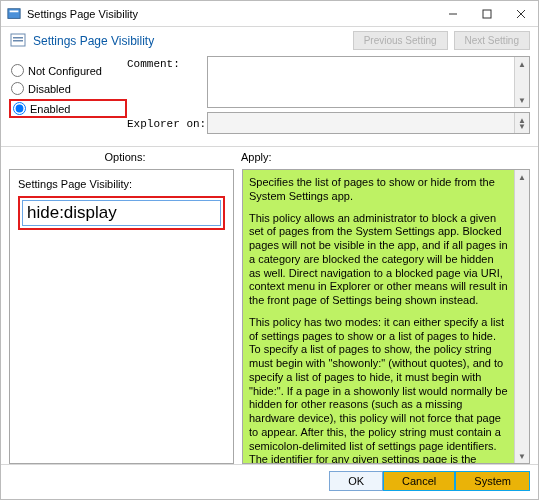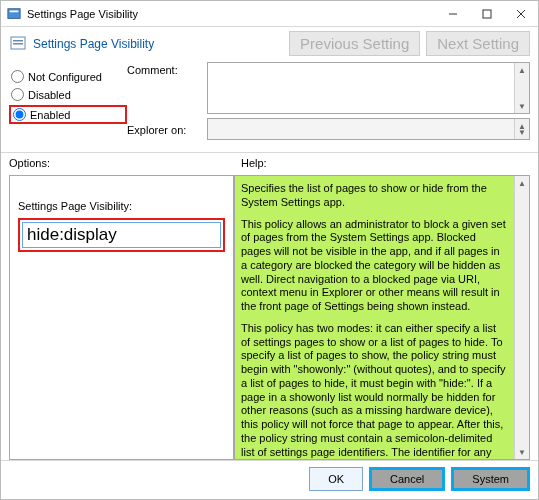--- a/index.html
+++ b/index.html
@@ -6,47 +6,47 @@
   body { margin: 0; padding: 0; background: #fff; color: #000; }
   .window { width: 539px; height: 500px; border: 1px solid #bbb; position: relative; display: flex; flex-direction: column; background: #fff; }
   .titlebar { height: 26px; display: flex; align-items: center; padding-left: 6px; border-bottom: 1px solid #d8d8d8; }
   .titlebar .app-icon { width: 14px; height: 14px; margin-right: 6px; }
   .titlebar .title-text { flex: 1; font-size: 11px; }
   .titlebar .win-btns { display: flex; height: 100%; }
   .titlebar .win-btn { width: 34px; display: flex; align-items: center; justify-content: center; }
   .header-row { display: flex; align-items: center; padding: 4px 8px 2px 8px; }
   .header-row .page-icon { width: 18px; height: 18px; margin-right: 6px; }
   .header-row .page-title { flex: 1; color: #0a5aa6; font-size: 12px; }
-  .nav-btn { background: #e8e8e8; border: 1px solid #ccc; color: #b0b0b0; padding: 3px 10px; margin-left: 6px; font-size: 15px; }
+  .nav-btn { background: #e8e8e8; border: 1px solid #ccc; color: #b0b0b0; padding: 3px 10px; margin-left: 6px; font-size: 10px; }
   .upper { display: flex; padding: 4px 8px 8px 8px; }
   .radio-col { width: 118px; padding-top: 4px; }
   .radio-row { display: flex; align-items: center; margin: 3px 0; padding: 1px 2px; }
   .radio-row input { margin: 0 4px 0 0; }
   .highlight-red { border: 2px solid #e21b1b; }
   .fields-col { flex: 1; }
   .field-row { display: flex; align-items: flex-start; margin-bottom: 4px; }
-  .field-label { width: 80px; padding-top: 2px; }
+  .field-label { width: 80px; padding-top: 2px; font-family: Liberation Mono, monospace; }
   .comment-box { flex: 1; height: 52px; border: 1px solid #a7a7a7; background: #fff; position: relative; }
   .scroll-stub { position: absolute; right: 0; top: 0; bottom: 0; width: 15px; background: #f0f0f0; border-left: 1px solid #d0d0d0; }
   .scroll-stub .arr { position: absolute; left: 0; right: 0; height: 14px; display:flex; align-items:center; justify-content:center; color:#666; font-size:8px;}
   .supported-box { flex: 1; height: 22px; border: 1px solid #a7a7a7; background: #f4f4f4; position: relative; }
   .divider { height: 1px; background: #d8d8d8; margin: 0; }
   .mid-labels { display: flex; padding: 4px 8px 4px 8px; }
-  .mid-labels .left { width: 232px; }
+  .mid-labels .left { width: 232px; text-align: center; }
   .lower { display: flex; padding: 2px 8px 0 8px; flex: 1; min-height:0; }
-  .options-pane { width: 225px; border: 1px solid #a7a7a7; background: #fff; padding: 24px 8px; }
+  .options-pane { width: 225px; margin-right: 8px; border: 1px solid #a7a7a7; background: #fff; padding: 8px 8px; }
   .options-pane .opt-label { margin-bottom: 6px; }
   .opt-input-wrap { border: 2px solid #e21b1b; padding: 2px; }
   .opt-input { width: 100%; border: 1px solid #6aa6e6; padding: 2px 4px; font-size: 17px; outline: none; }
   .help-pane { flex: 1; border: 1px solid #a7a7a7; background: #bef264; position: relative; display:flex; }
   .help-text { padding: 6px 6px 6px 6px; line-height: 1.25; overflow: hidden; flex:1; }
   .help-text p { margin: 0 0 8px 0; }
-  .footer { display: flex; justify-content: flex-end; padding: 6px 8px 8px 8px; gap: 6px; border-top: 1px solid #d8d8d8; }
+  .footer { display: flex; justify-content: flex-end; padding: 6px 8px 8px 8px; border-top: 1px solid #d8d8d8; }
   .btn { border: 1px solid #7aa6d6; background: #eef5fc; padding: 3px 18px; font-size: 11px; }
-  .btn.plain { border: 3px solid #0ea5e9; background: #a3a3a3; }
+  .btn.plain { border: 1px solid #0ea5e9; background: #eab308; }
 </style>
 </head>
 <body>
 
 <div class="window">
 
   <div class="titlebar">
     <span class="app-icon">
       <svg viewBox="0 0 16 16" width="14" height="14">
           <rect x="1" y="2" width="14" height="11" fill="#4a90d9" stroke="#2b5a8a"></rect>
@@ -121,21 +121,21 @@
           </div>
         </div>
       </div>
     </div>
   </div>
 
   <div class="divider"></div>
 
   <div class="mid-labels">
     <span class="left">Options:</span>
-    <span>Help:</span>
+    <span>Apply:</span>
   </div>
 
   <div class="lower">
     <div class="options-pane">
       <div class="opt-label">Settings Page Visibility:</div>
       <div class="opt-input-wrap">
         <input class="opt-input" type="text" value="hide:display" style="">
       </div>
     </div>
     <div class="help-pane">

